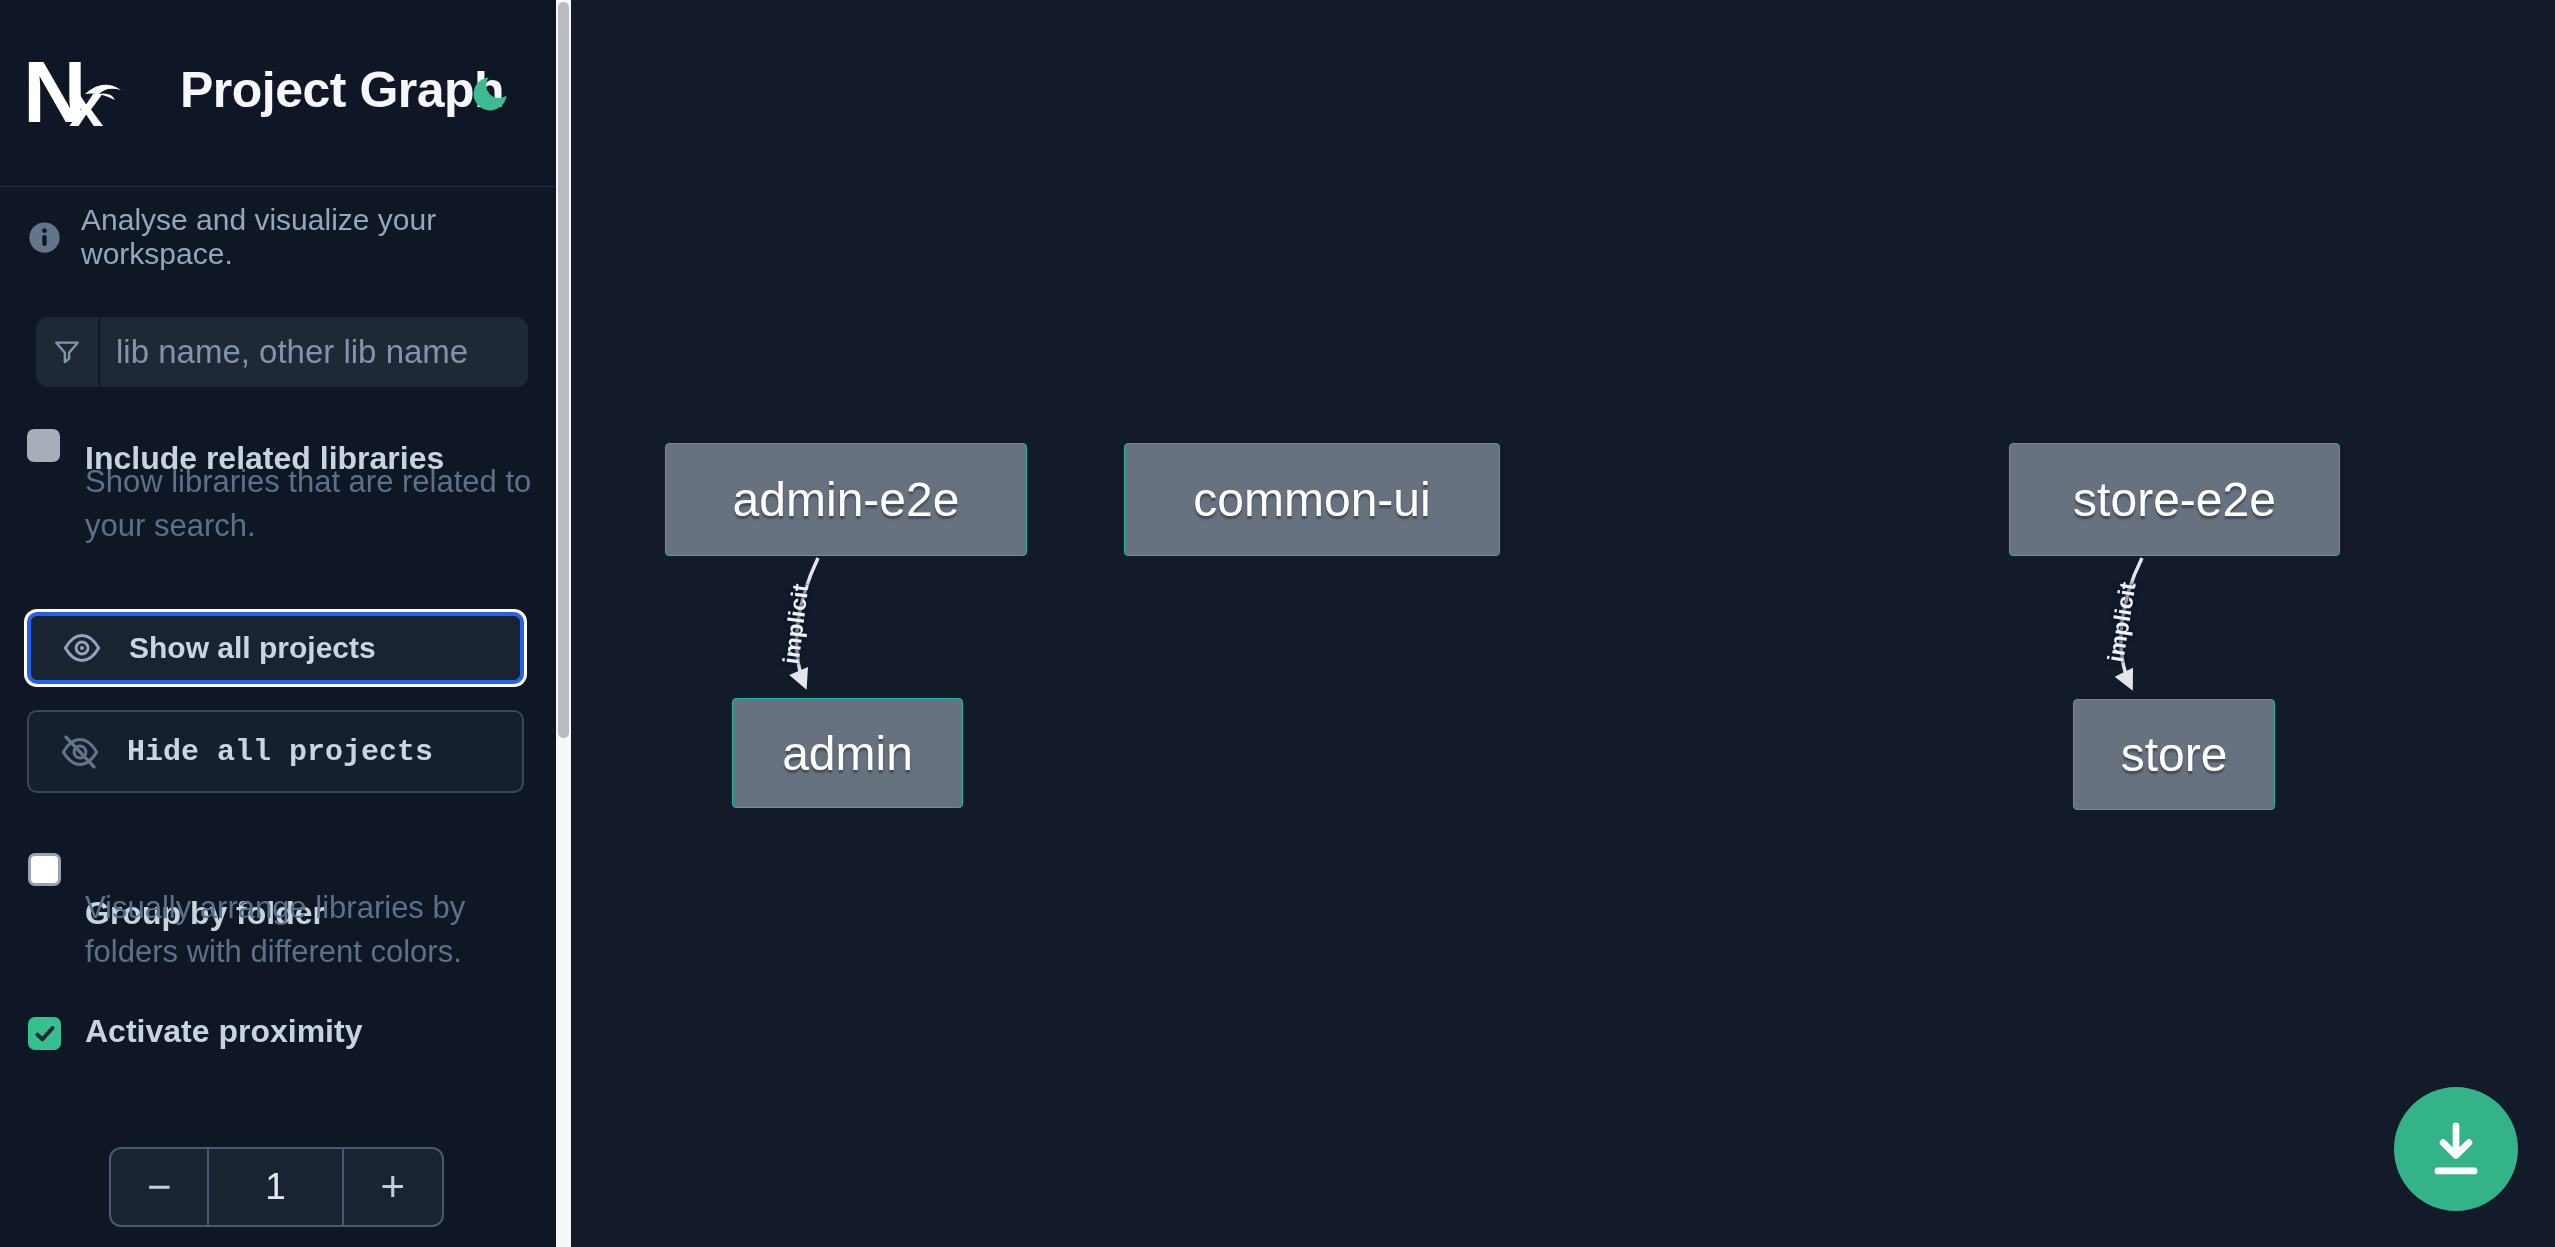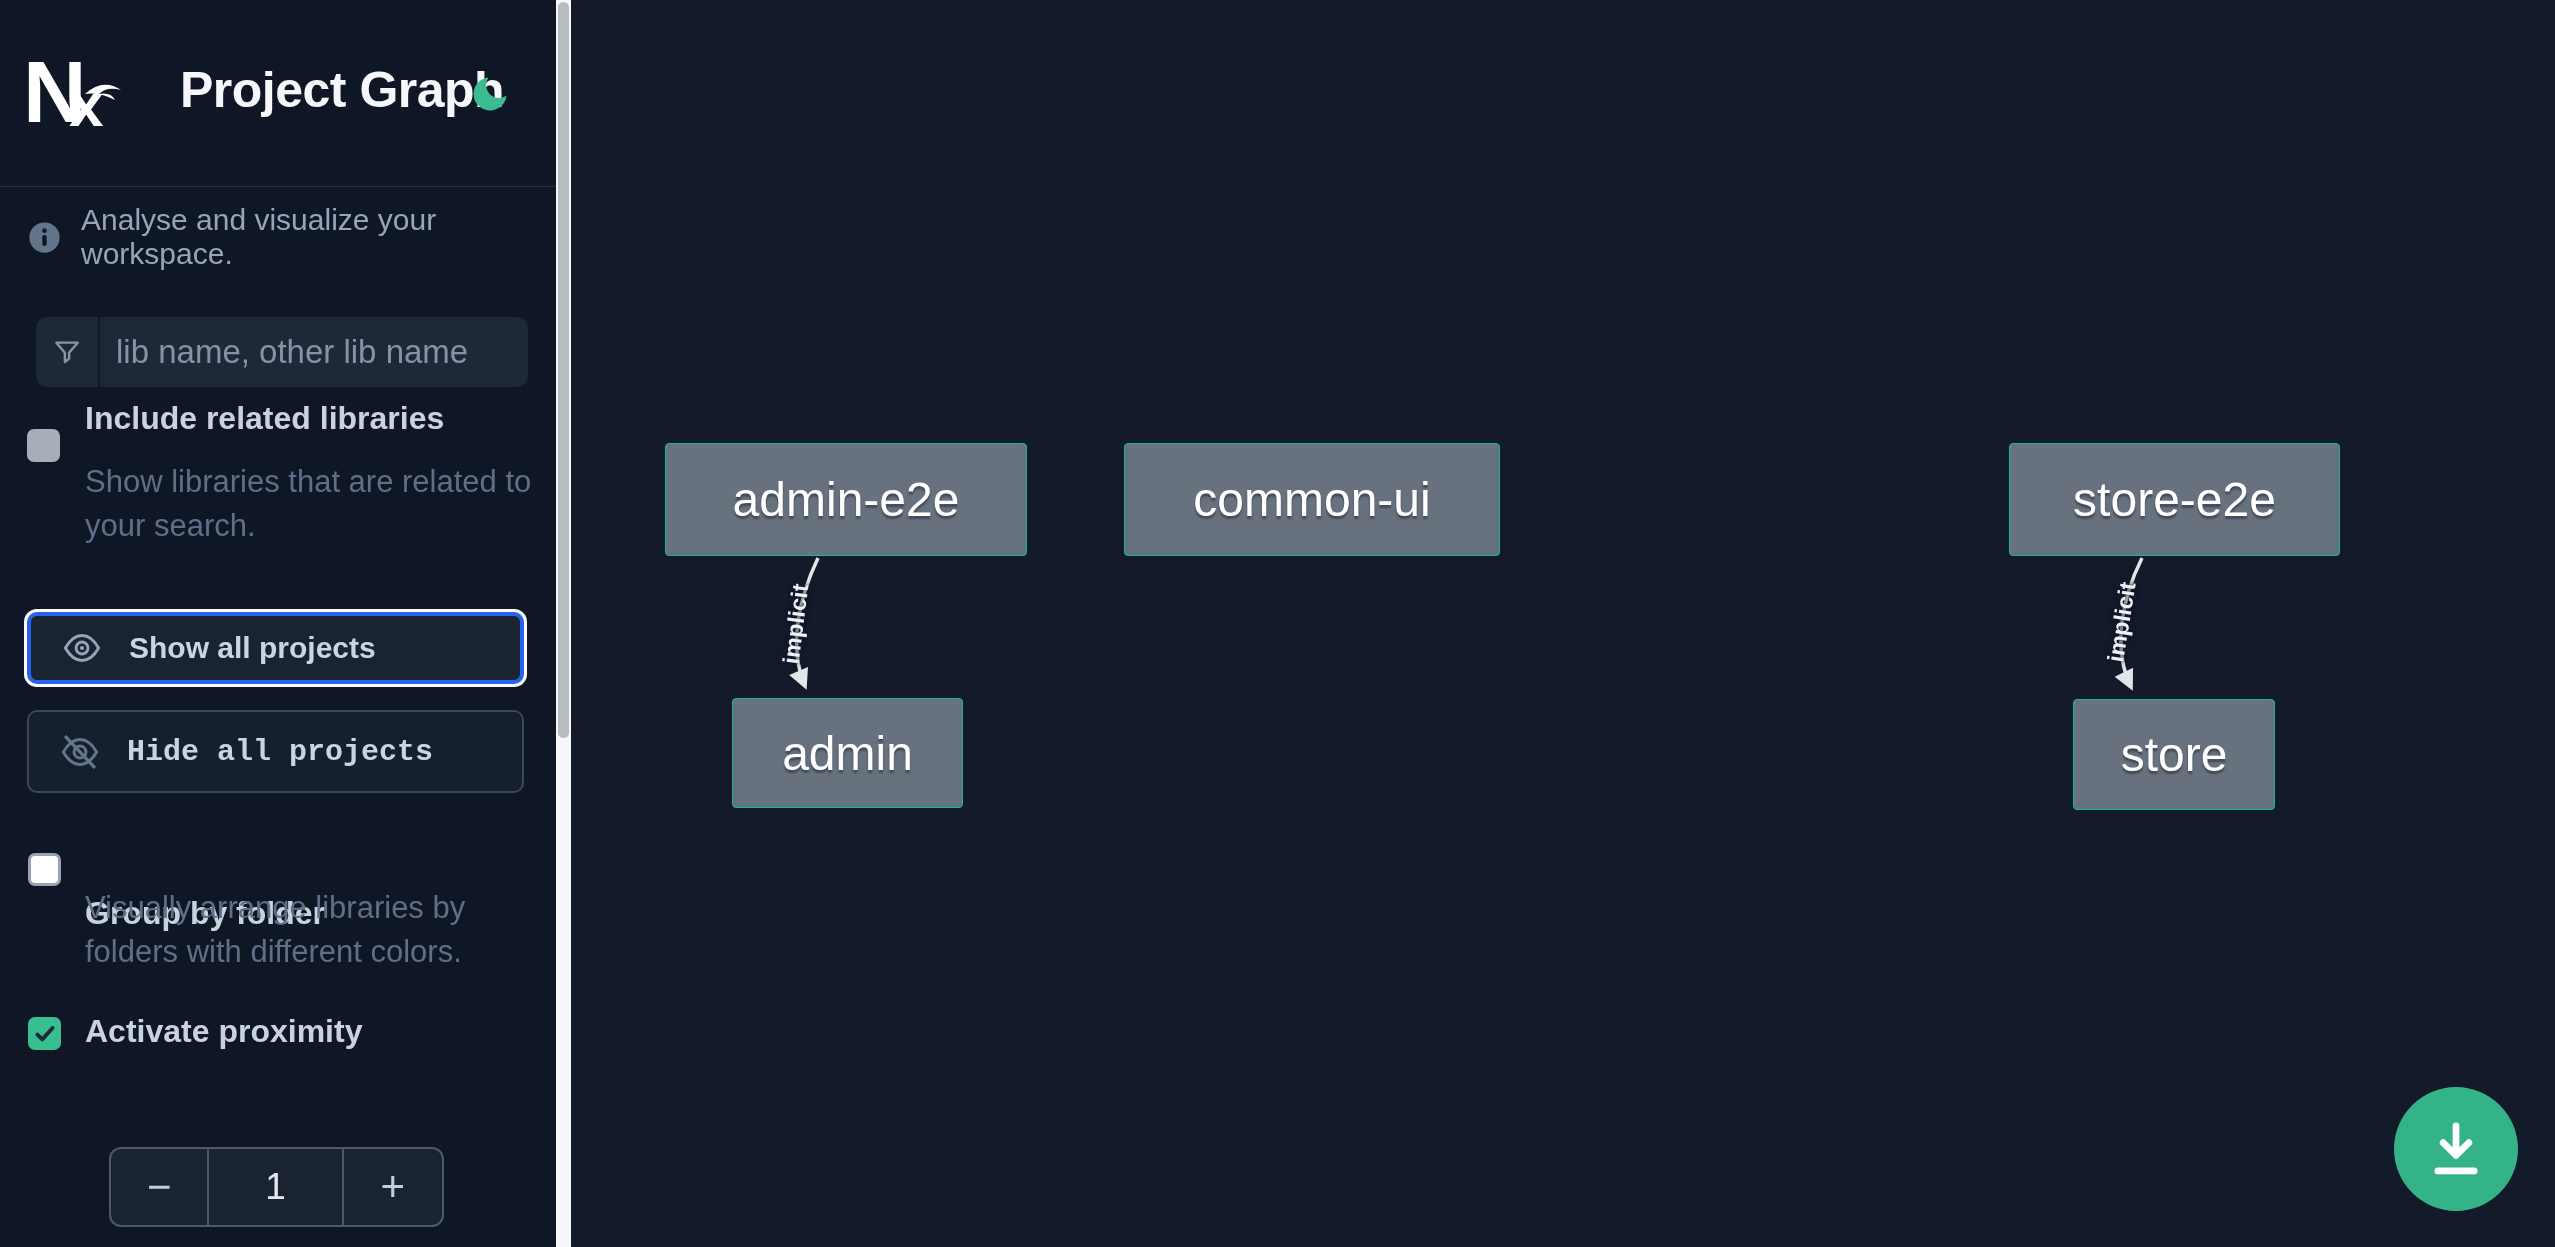--- a/index.html
+++ b/index.html
@@ -137,21 +137,21 @@
     <div class="search-box">
       <div class="search-iconcell">
         <svg width="32" height="32" viewBox="0 0 24 24">
           <path d="M4 5 h16 l-6.4 7.5 v4.5 l-3.2 2.5 v-7 L4 5 z" fill="none" stroke="#8795ab" stroke-width="1.8" stroke-linejoin="round"></path>
         </svg>
       </div>
       <input class="search-input" type="text" placeholder="lib name, other lib name" style="">
     </div>
 
     <div class="cbox cbox-gray" style="left:27px; top:429px;"></div>
-    <div class="opt-label" style="left:85px; top:400px;">Include related libraries</div>
+    <div class="opt-label" style="left:85px; top:440px;">Include related libraries</div>
     <div class="opt-desc" style="left:85px; top:460px;">Show libraries that are related to your search.</div>
 
     <div class="sb-btn btn-show">
       <svg width="42" height="42" viewBox="0 0 24 24">
         <path d="M2.5 12 C5.5 6.8 8.6 4.9 12 4.9 s6.5 1.9 9.5 7.1 c-3 5.2-6.1 7.1-9.5 7.1 S5.5 17.2 2.5 12 z" fill="none" stroke="#94a3b8" stroke-width="1.7"></path>
         <circle cx="12" cy="12" r="3.4" fill="none" stroke="#94a3b8" stroke-width="1.7"></circle>
         <circle cx="12" cy="12" r="1.2" fill="#94a3b8"></circle>
       </svg>
       <span class="btn-label">Show all projects</span>
     </div>

